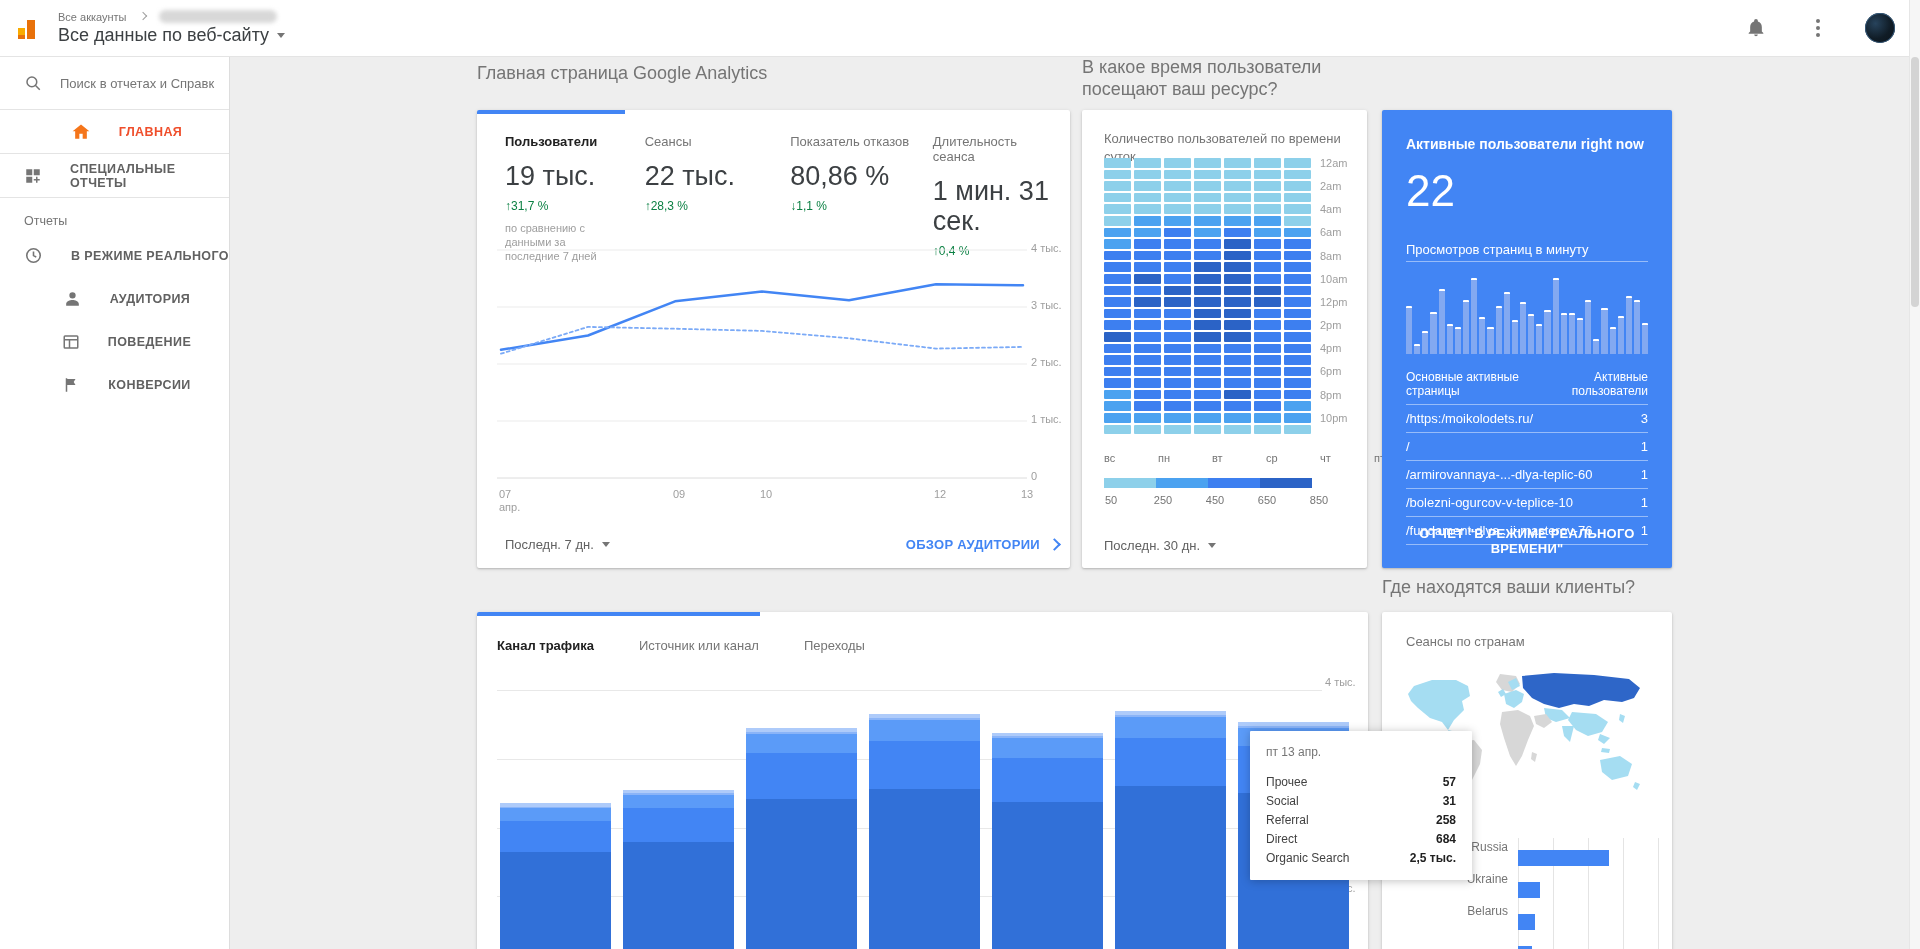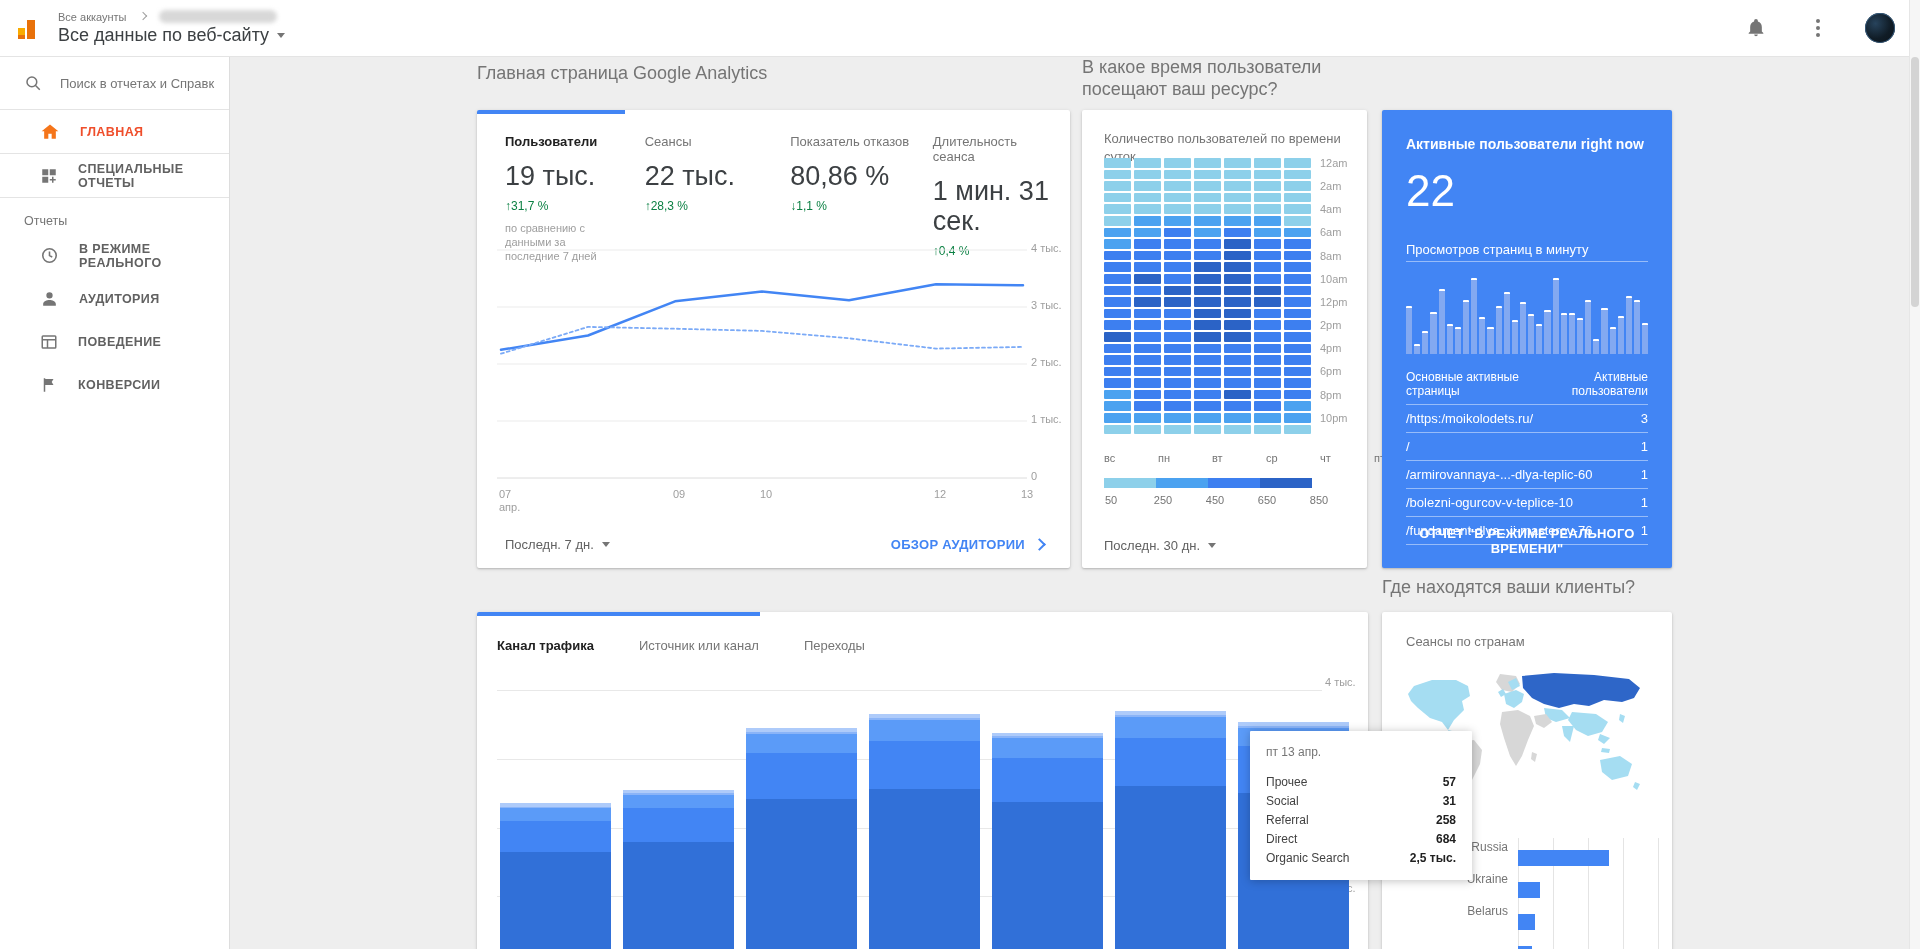--- a/index.html
+++ b/index.html
@@ -21,22 +21,22 @@
   .avatar{width:30px;height:30px;border-radius:50%;
       background:radial-gradient(circle at 35% 35%, #27435c 0%, #101c26 55%, #0b141c 100%);
       box-shadow:0 0 0 1px #35597a inset;}
   .kebab{display:flex;flex-direction:column;gap:3px;}
   .kebab i{width:4px;height:4px;border-radius:50%;background:#757575;}
   
   .sidebar{position:absolute;left:0;top:57px;width:229px;bottom:0;background:#fff;
       border-right:1px solid #dddddd;z-index:30;}
   .search-row{height:52px;display:flex;align-items:center;gap:18px;padding-left:24px;
       border-bottom:1px solid #e4e4e4;color:#757575;font-size:13px;cursor:pointer;}
-  .side-item{height:43px;display:flex;align-items:center;gap:20px;padding-left:40px;
-      font-size:12.5px;letter-spacing:.4px;color:#616161;cursor:pointer;font-weight:bold;}
+  .side-item{height:43px;display:flex;align-items:center;gap:28px;padding-left:24px;
+      font-size:12.5px;letter-spacing:.4px;color:#616161;cursor:pointer;font-weight:bold;justify-content:center;}
   .side-item svg{color:#757575;}
   .side-item.active{color:#ef4e2b;}
   .side-item.active svg{color:#f5751a;}
   .side-item.bordered{border-bottom:1px solid #e4e4e4;}
   .side-section{padding:16px 0 6px 24px;font-size:12.5px;color:#757575;}
   
   .card{position:absolute;background:#fff;border-radius:2px;
       box-shadow:0 1px 2px rgba(0,0,0,.18),0 1px 4px rgba(0,0,0,.1);}
   .section-title{position:absolute;font-size:18px;color:#757575;line-height:22px;}
   .blue-ind{position:absolute;left:0;top:0;height:4px;background:#4285f4;border-radius:2px 0 0 0;}
@@ -49,21 +49,21 @@
   .metrics-row{display:flex;padding:24px 20px 0 28px;}
   .metric{cursor:pointer;}
   .metric .m-label{font-size:13px;color:#757575;}
   .metric.active .m-label{color:#212121;font-weight:bold;}
   .metric .m-value{font-size:27px;font-weight:400;color:#3c4043;margin-top:12px;line-height:30px;}
   .metric .m-delta{font-size:12px;color:#0b8043;margin-top:8px;}
   .metric .m-note{font-size:11px;color:#9e9e9e;margin-top:8px;line-height:14px;width:118px;}
   .ylab,.xlab{position:absolute;font-size:11px;color:#9e9e9e;}
   .xlab{line-height:13px;}
   .card-footer{position:absolute;left:0;right:0;bottom:0;height:48px;display:flex;
-      align-items:center;justify-content:space-between;padding:0 26px 0 28px;}
+      align-items:center;justify-content:space-between;padding:0 11px 0 28px;}
   
   .hm-subtitle{padding:20px 24px 0 22px;font-size:13px;color:#757575;line-height:18px;}
   .hm-row{display:flex;align-items:center;height:9.6px;margin-bottom:2px;}
   .hm-cell{width:27px;height:9.6px;margin-right:3px;border-radius:1px;}
   .hm-hour{font-size:11px;color:#9e9e9e;margin-left:6px;width:40px;}
   .hm-days{display:flex;position:absolute;left:22px;}
   .hm-day{width:54px;font-size:11px;color:#757575;}
   .legend-seg{height:10px;float:left;}
   .hm-tick{position:absolute;font-size:11px;color:#757575;}
   

